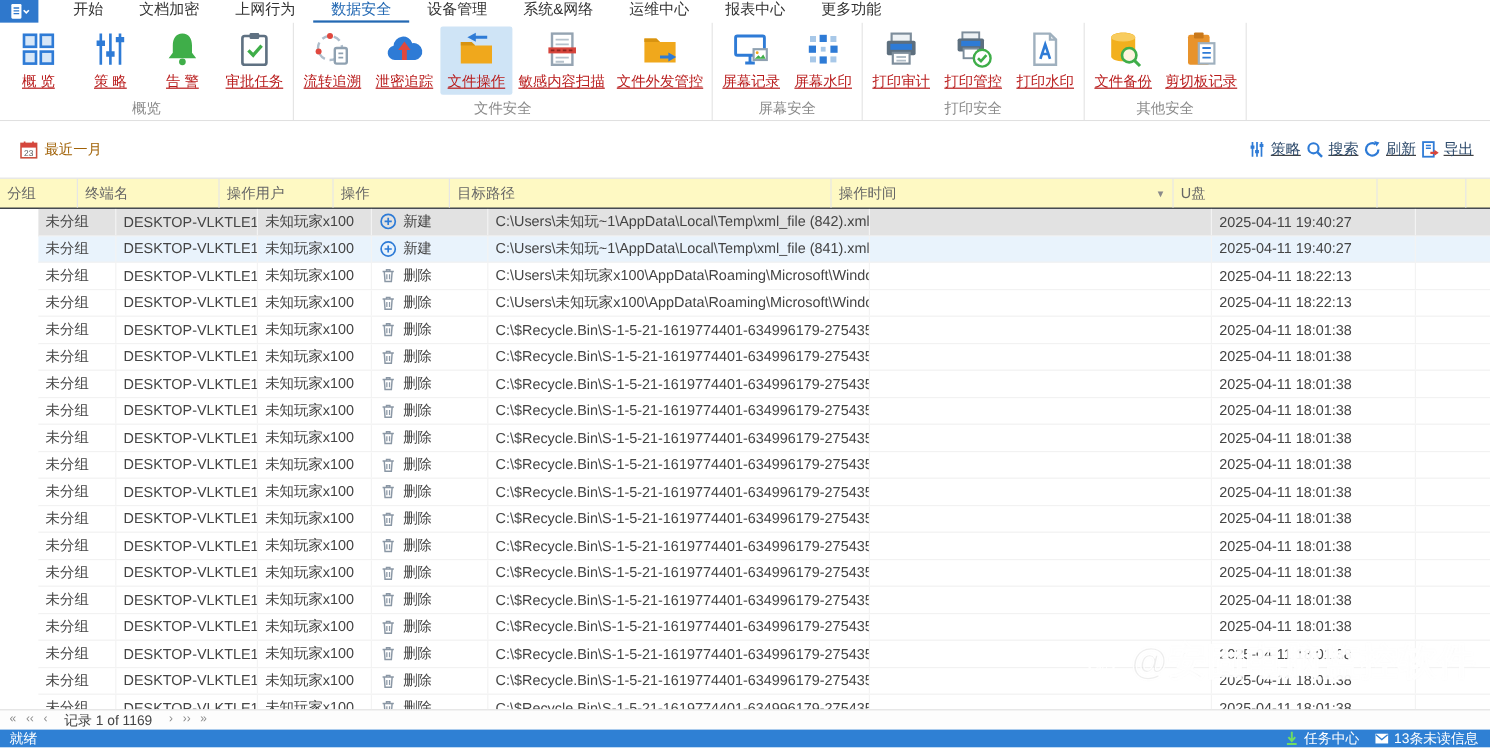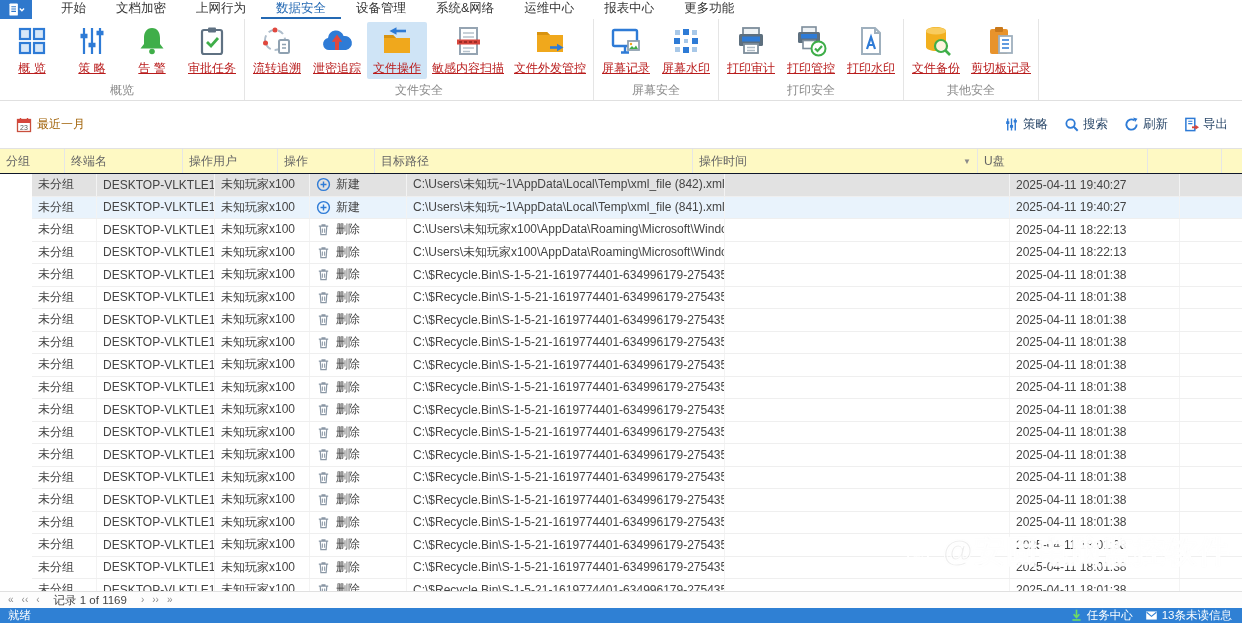--- a/index.html
+++ b/index.html
@@ -26,21 +26,21 @@
   .ritem.selected{background:#cfe4f6;}
   .ritem .ic.big{width:32px;height:32px;display:block;}
   .ritem .ic.big svg{width:32px;height:32px;}
   .rlabel-txt{font-size:12px;color:#b91c1c;margin-top:3px;white-space:nowrap;text-decoration:underline;}
   .rgroup-label{height:17px;text-align:center;font-size:12px;color:#8a8a8a;line-height:15px;}
 
   
   .filterbar{height:47px;display:flex;align-items:center;justify-content:space-between;background:#fff;flex:0 0 auto;}
   .date-filter{display:flex;align-items:center;gap:5px;margin-left:16px;color:#a16207;cursor:pointer;}
   .date-filter .ic svg{width:16px;height:16px;display:block;}
-  .tools{display:flex;align-items:flex-start;gap:16px;margin-right:14px;}
+  .tools{display:flex;align-items:flex-start;gap:4px;margin-right:14px;text-decoration:underline;}
   .tool{display:flex;align-items:center;gap:4px;color:#2d4a6b;cursor:pointer;font-size:12.5px;}
   .tool .ic svg{width:15px;height:15px;display:block;}
 
   
   .grid{flex:1;position:relative;overflow:hidden;display:flex;flex-direction:column;border-top:1px solid #e2e2e2;}
   .grid-header{display:grid;height:24px;flex:0 0 auto;border-bottom:1px solid #0f172a;background:#fef9c3;}
   .hcell{display:flex;align-items:center;justify-content:space-between;padding:0 6px;color:#666;font-size:12px;border-right:1px solid #e6e6e6;overflow:hidden;white-space:nowrap;cursor:pointer;}
   .filter-arrow{font-size:8px;color:#8a8a8a;margin-left:4px;}
   .grid-body{flex:1;overflow:hidden;padding-left:32px;}
   .grow{display:grid;height:21.5px;border-bottom:1px solid #efefef;background:#fff;cursor:default;}

